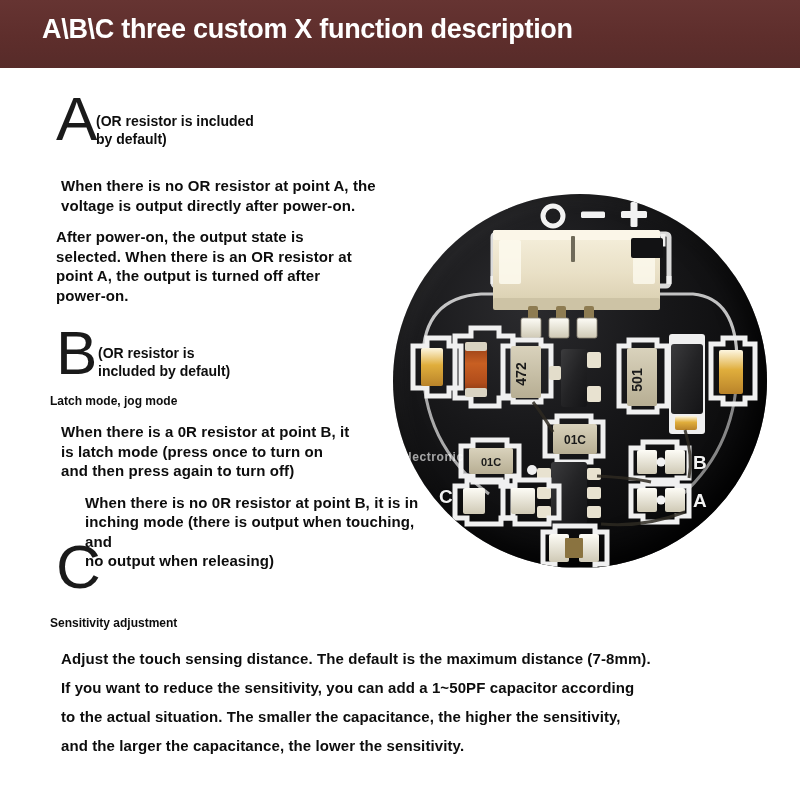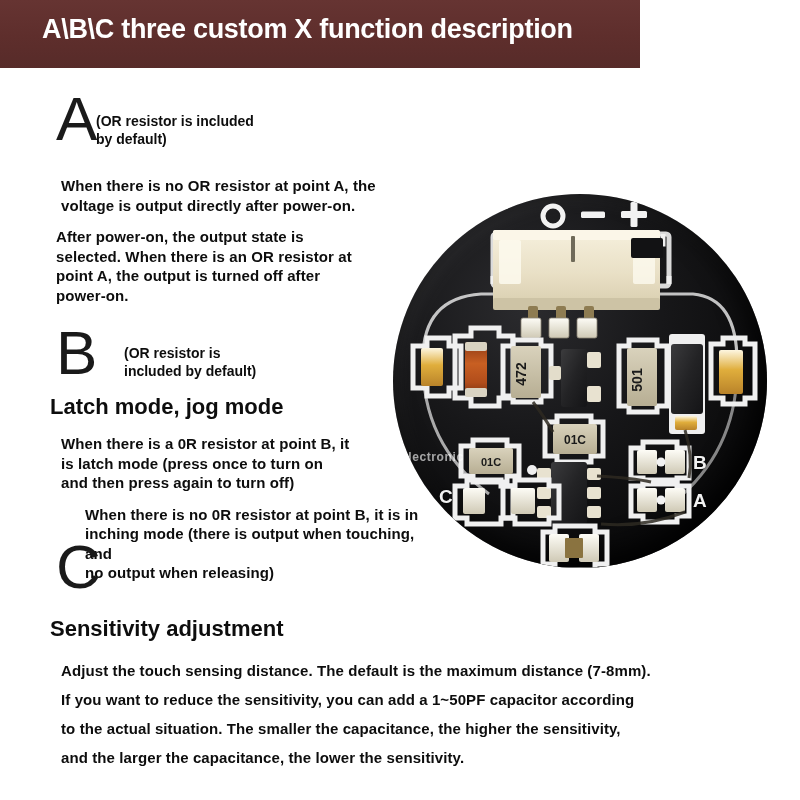--- a/index.html
+++ b/index.html
@@ -14,21 +14,21 @@
     overflow: hidden;
     font-family: "Liberation Sans", sans-serif;
     color: #000000;
   }
 
   
   #header-bar {
     position: absolute;
     left: 0;
     top: 0;
-    width: 640px;
+    width: 800px;
     height: 68px;
     background: #633230;
     background: linear-gradient(180deg, #663432 0%, #5e2e2c 55%, #572b29 100%);
   }
   #header-title {
     position: absolute;
     left: 42px;
     top: 14px;
     font-size: 27px;
     font-weight: bold;
@@ -68,21 +68,21 @@
   }
   .head-note {
     position: absolute;
     font-size: 14px;
     font-weight: bold;
     line-height: 18px;
     color: #0d0d0d;
     white-space: pre-line;
   }
   .sub-title {
-    font-size: 22px;
+    font-size: 12px;
     font-weight: bold;
     color: #0d0d0d;
     white-space: nowrap;
   }
   .para {
     font-size: 15px;
     font-weight: bold;
     line-height: 19.5px;
     color: #0d0d0d;
     white-space: pre-line;
@@ -90,21 +90,21 @@
   }
 
   
   #section-a { left: 56px; top: 34px; width: 330px; }
   #a-note { left: 40px; top: 10px; }
   #a-para-1 { margin-top: 12px; }
   #a-para-2 { margin-top: 20px; padding-left: 5px; }
 
   
   #section-b { left: 56px; top: 268px; width: 370px; }
-  #b-note { left: 42px; top: 8px; margin-left: 26px; }
+  #b-note { left: 42px; top: 8px; }
   #b-subtitle { margin-top: 4px; margin-left: -6px; }
   #b-para-1 { margin-top: 14px; padding-left: 5px; }
   #b-para-2 { margin-top: 12px; padding-left: 5px; margin-left: 24px; }
 
   
   #section-c { left: 56px; top: 482px; width: 660px; }
   #c-subtitle { margin-top: 12px; margin-left: -6px; }
   #c-para-1 { margin-top: 14px; padding-left: 5px; line-height: 29px; }
 
   

